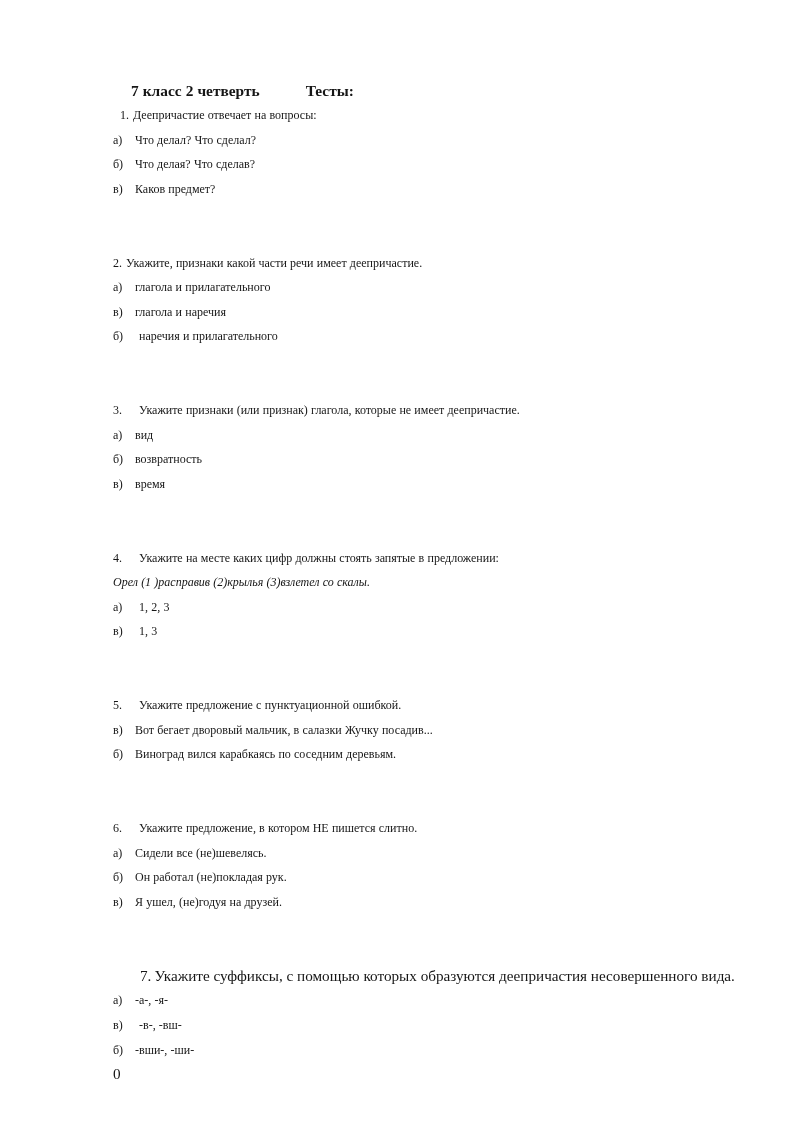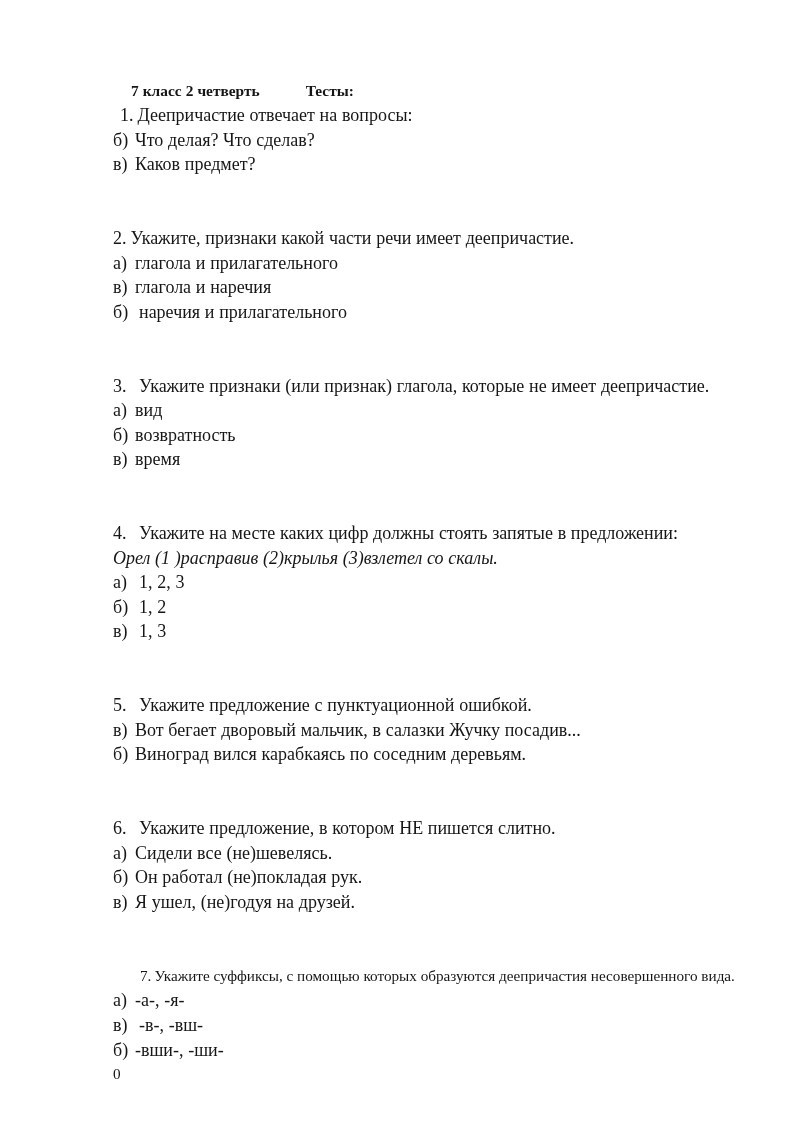--- a/index.html
+++ b/index.html
@@ -28,21 +28,21 @@
 
   
   .doc-body {
     position: absolute;
     left: 113px;
     top: 78px;
     width: 633px;
   }
 
   .line {
-    font-size: 18px;
+    font-size: 12px;
     line-height: 24.6px;
     white-space: pre-wrap;
     word-spacing: 0.2px;
   }
 
   .title {
     font-weight: bold;
     font-size: 15.4px;
     line-height: 25px;
     padding-left: 18px;
@@ -104,20 +104,21 @@
 </style>
 </head>
 <body>
 
 <div class="page">
   <div class="doc-body">
 
     <div class="line title"><span>7 класс 2 четверть</span><span class="tabgap"></span><span>Тесты:</span></div>
 
     <div class="line q-first"><span class="qnum tight">1.</span><span>Деепричастие отвечает на вопросы:</span></div>
+    <div class="line opt"><span class="mark">а)</span><span>Что делал? Что сделал?</span></div>
     <div class="line opt"><span class="mark">б)</span><span>Что делая? Что сделав?</span></div>
     <div class="line opt"><span class="mark">в)</span><span>Каков предмет?</span></div>
 
     <div class="blank"></div>
     <div class="blank"></div>
 
     <div class="line"><span class="qnum tight">2.</span><span>Укажите, признаки какой части речи имеет деепричастие.</span></div>
     <div class="line opt"><span class="mark">а)</span><span>глагола и прилагательного</span></div>
     <div class="line opt"><span class="mark">в)</span><span>глагола и наречия</span></div>
     <div class="line opt"><span class="mark wide">б)</span><span>наречия и прилагательного</span></div>
@@ -129,21 +130,20 @@
     <div class="line opt"><span class="mark">а)</span><span>вид</span></div>
     <div class="line opt"><span class="mark">б)</span><span>возвратность</span></div>
     <div class="line opt"><span class="mark">в)</span><span>время</span></div>
 
     <div class="blank"></div>
     <div class="blank"></div>
 
     <div class="line"><span class="qnum">4.</span><span>Укажите на месте каких цифр должны стоять запятые в предложении:</span></div>
     <div class="line italic">Орел (1 )расправив (2)крылья (3)взлетел со скалы.</div>
     <div class="line opt"><span class="mark wide">а)</span><span>1, 2, 3</span></div>
-    <div class="line opt"><span class="mark wide">б)</span><span>1, 2</span></div>
     <div class="line opt"><span class="mark wide">в)</span><span>1, 3</span></div>
 
     <div class="blank"></div>
     <div class="blank"></div>
 
     <div class="line"><span class="qnum">5.</span><span>Укажите предложение с пунктуационной ошибкой.</span></div>
     <div class="line opt"><span class="mark">в)</span><span>Вот бегает дворовый мальчик, в салазки Жучку посадив...</span></div>
     <div class="line opt"><span class="mark">б)</span><span>Виноград вился карабкаясь по соседним деревьям.</span></div>
 
     <div class="blank"></div>

